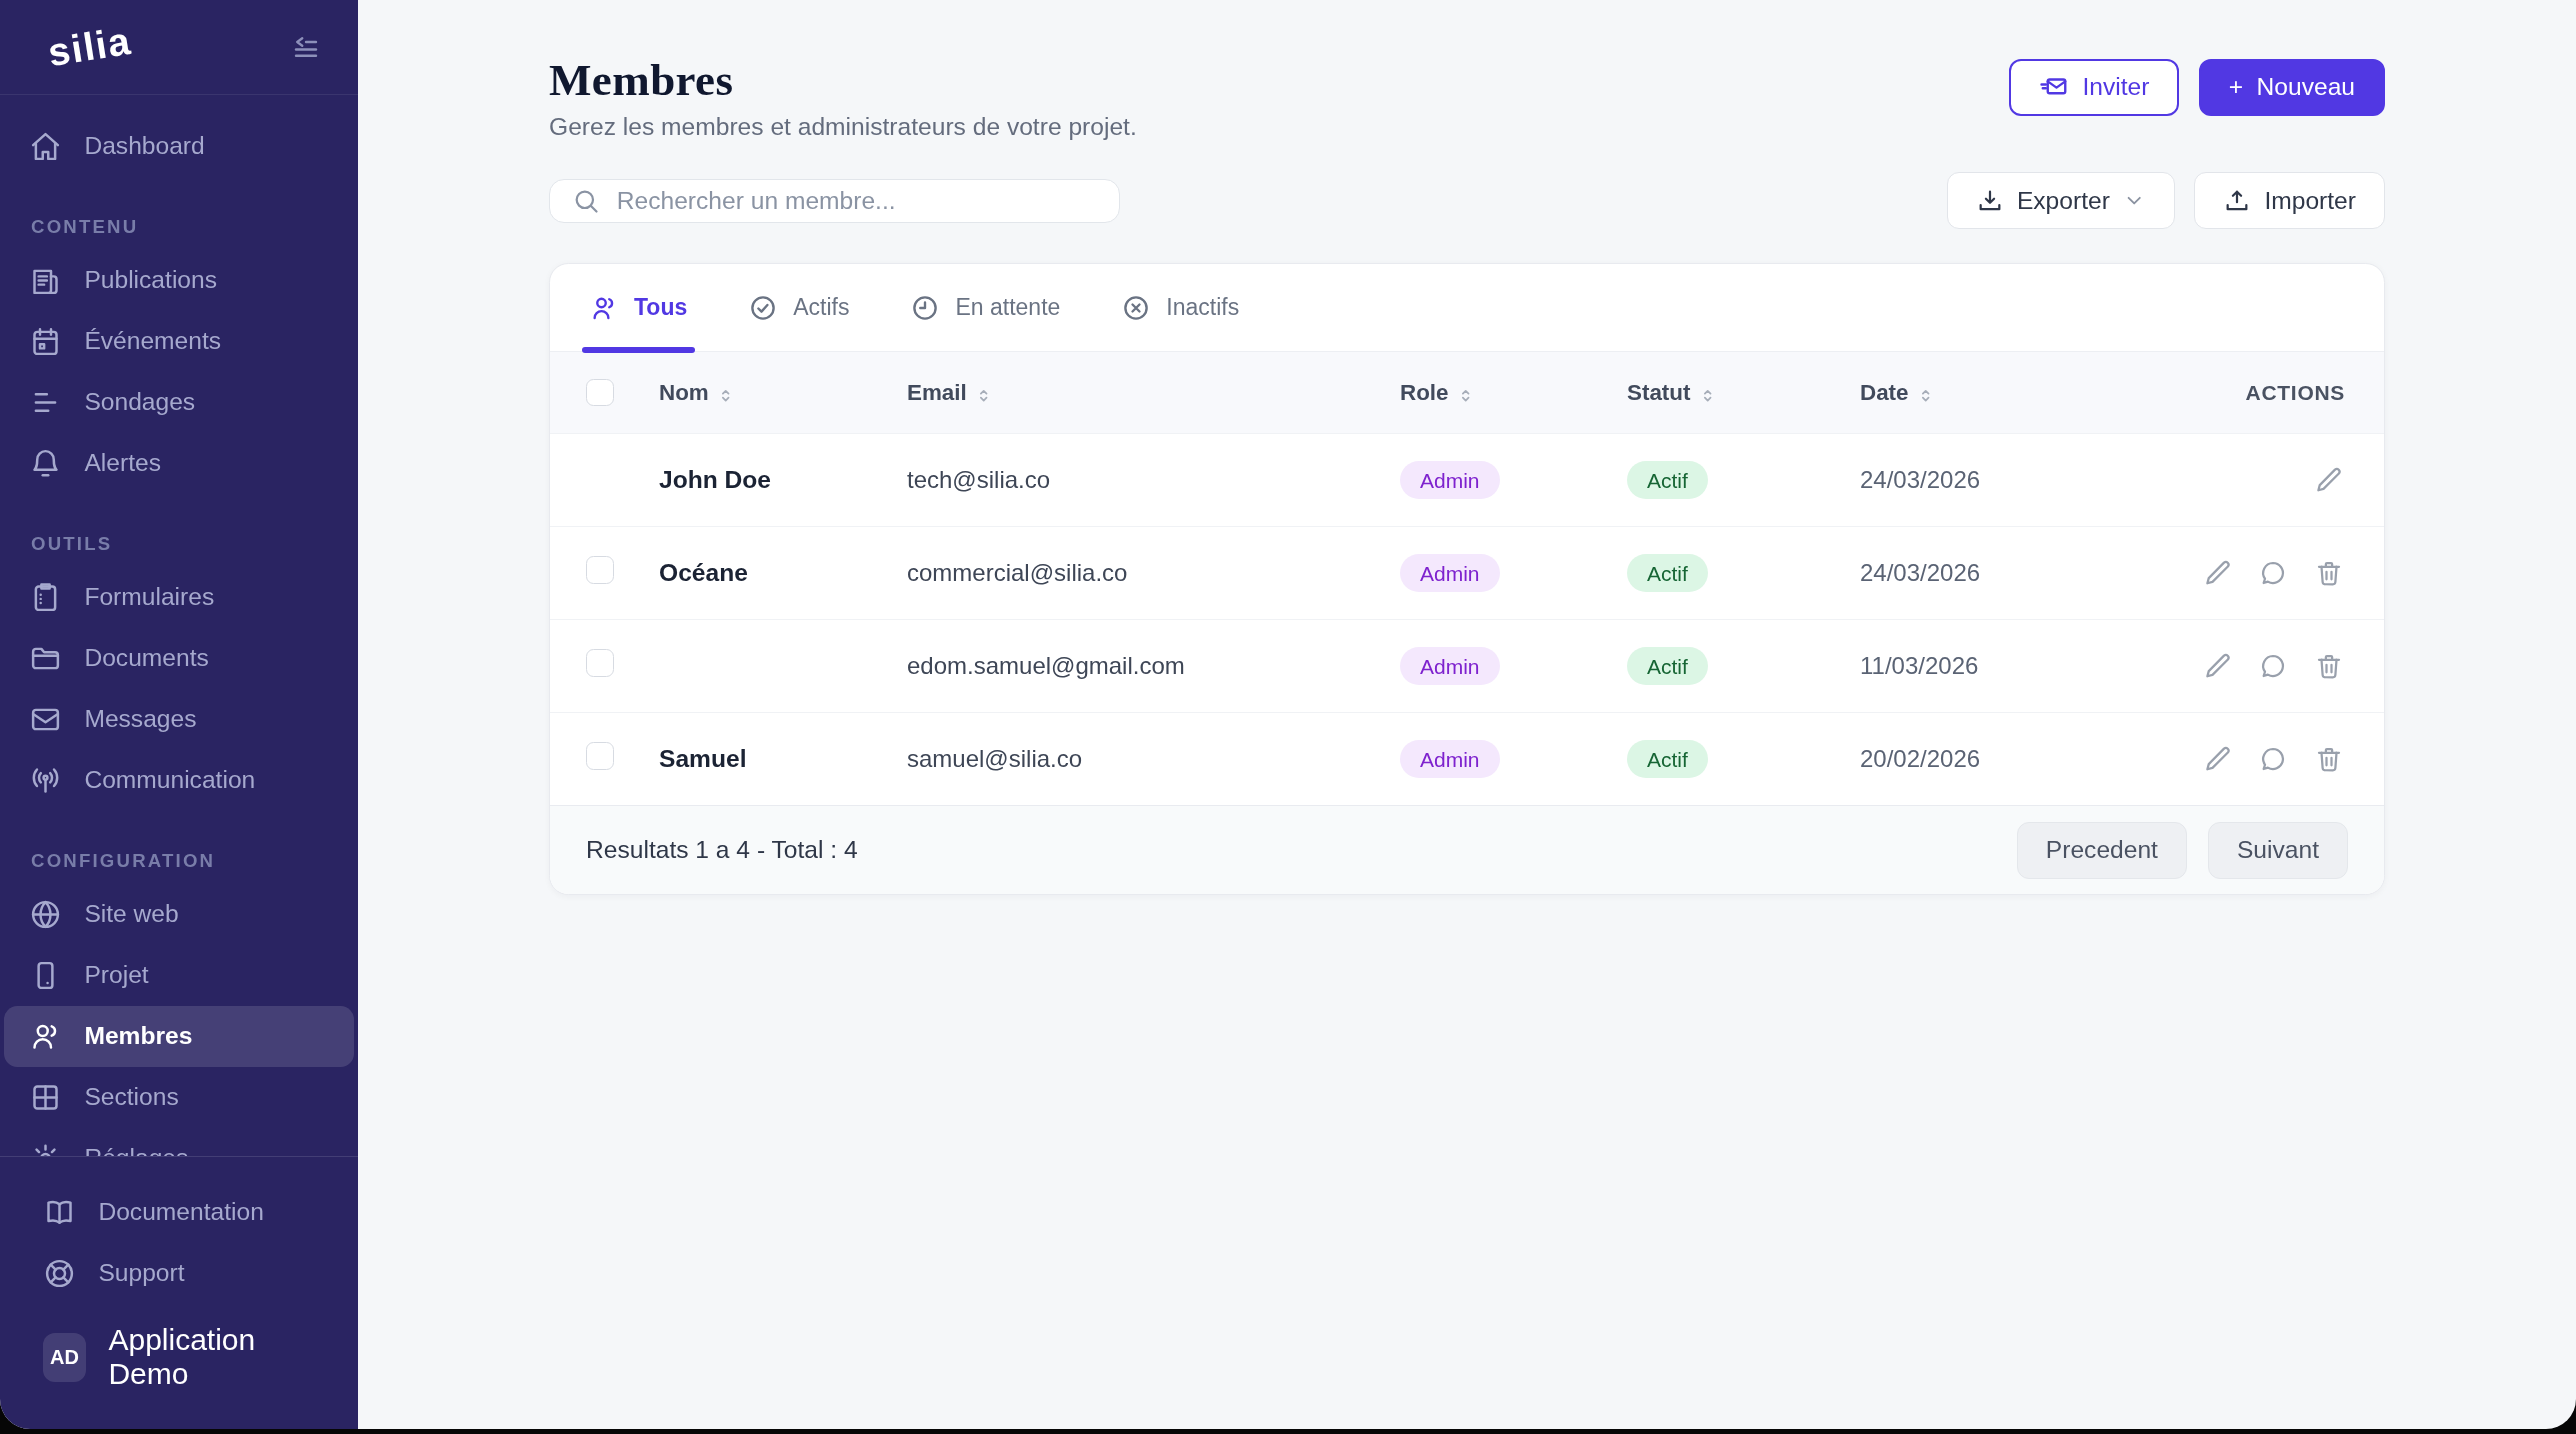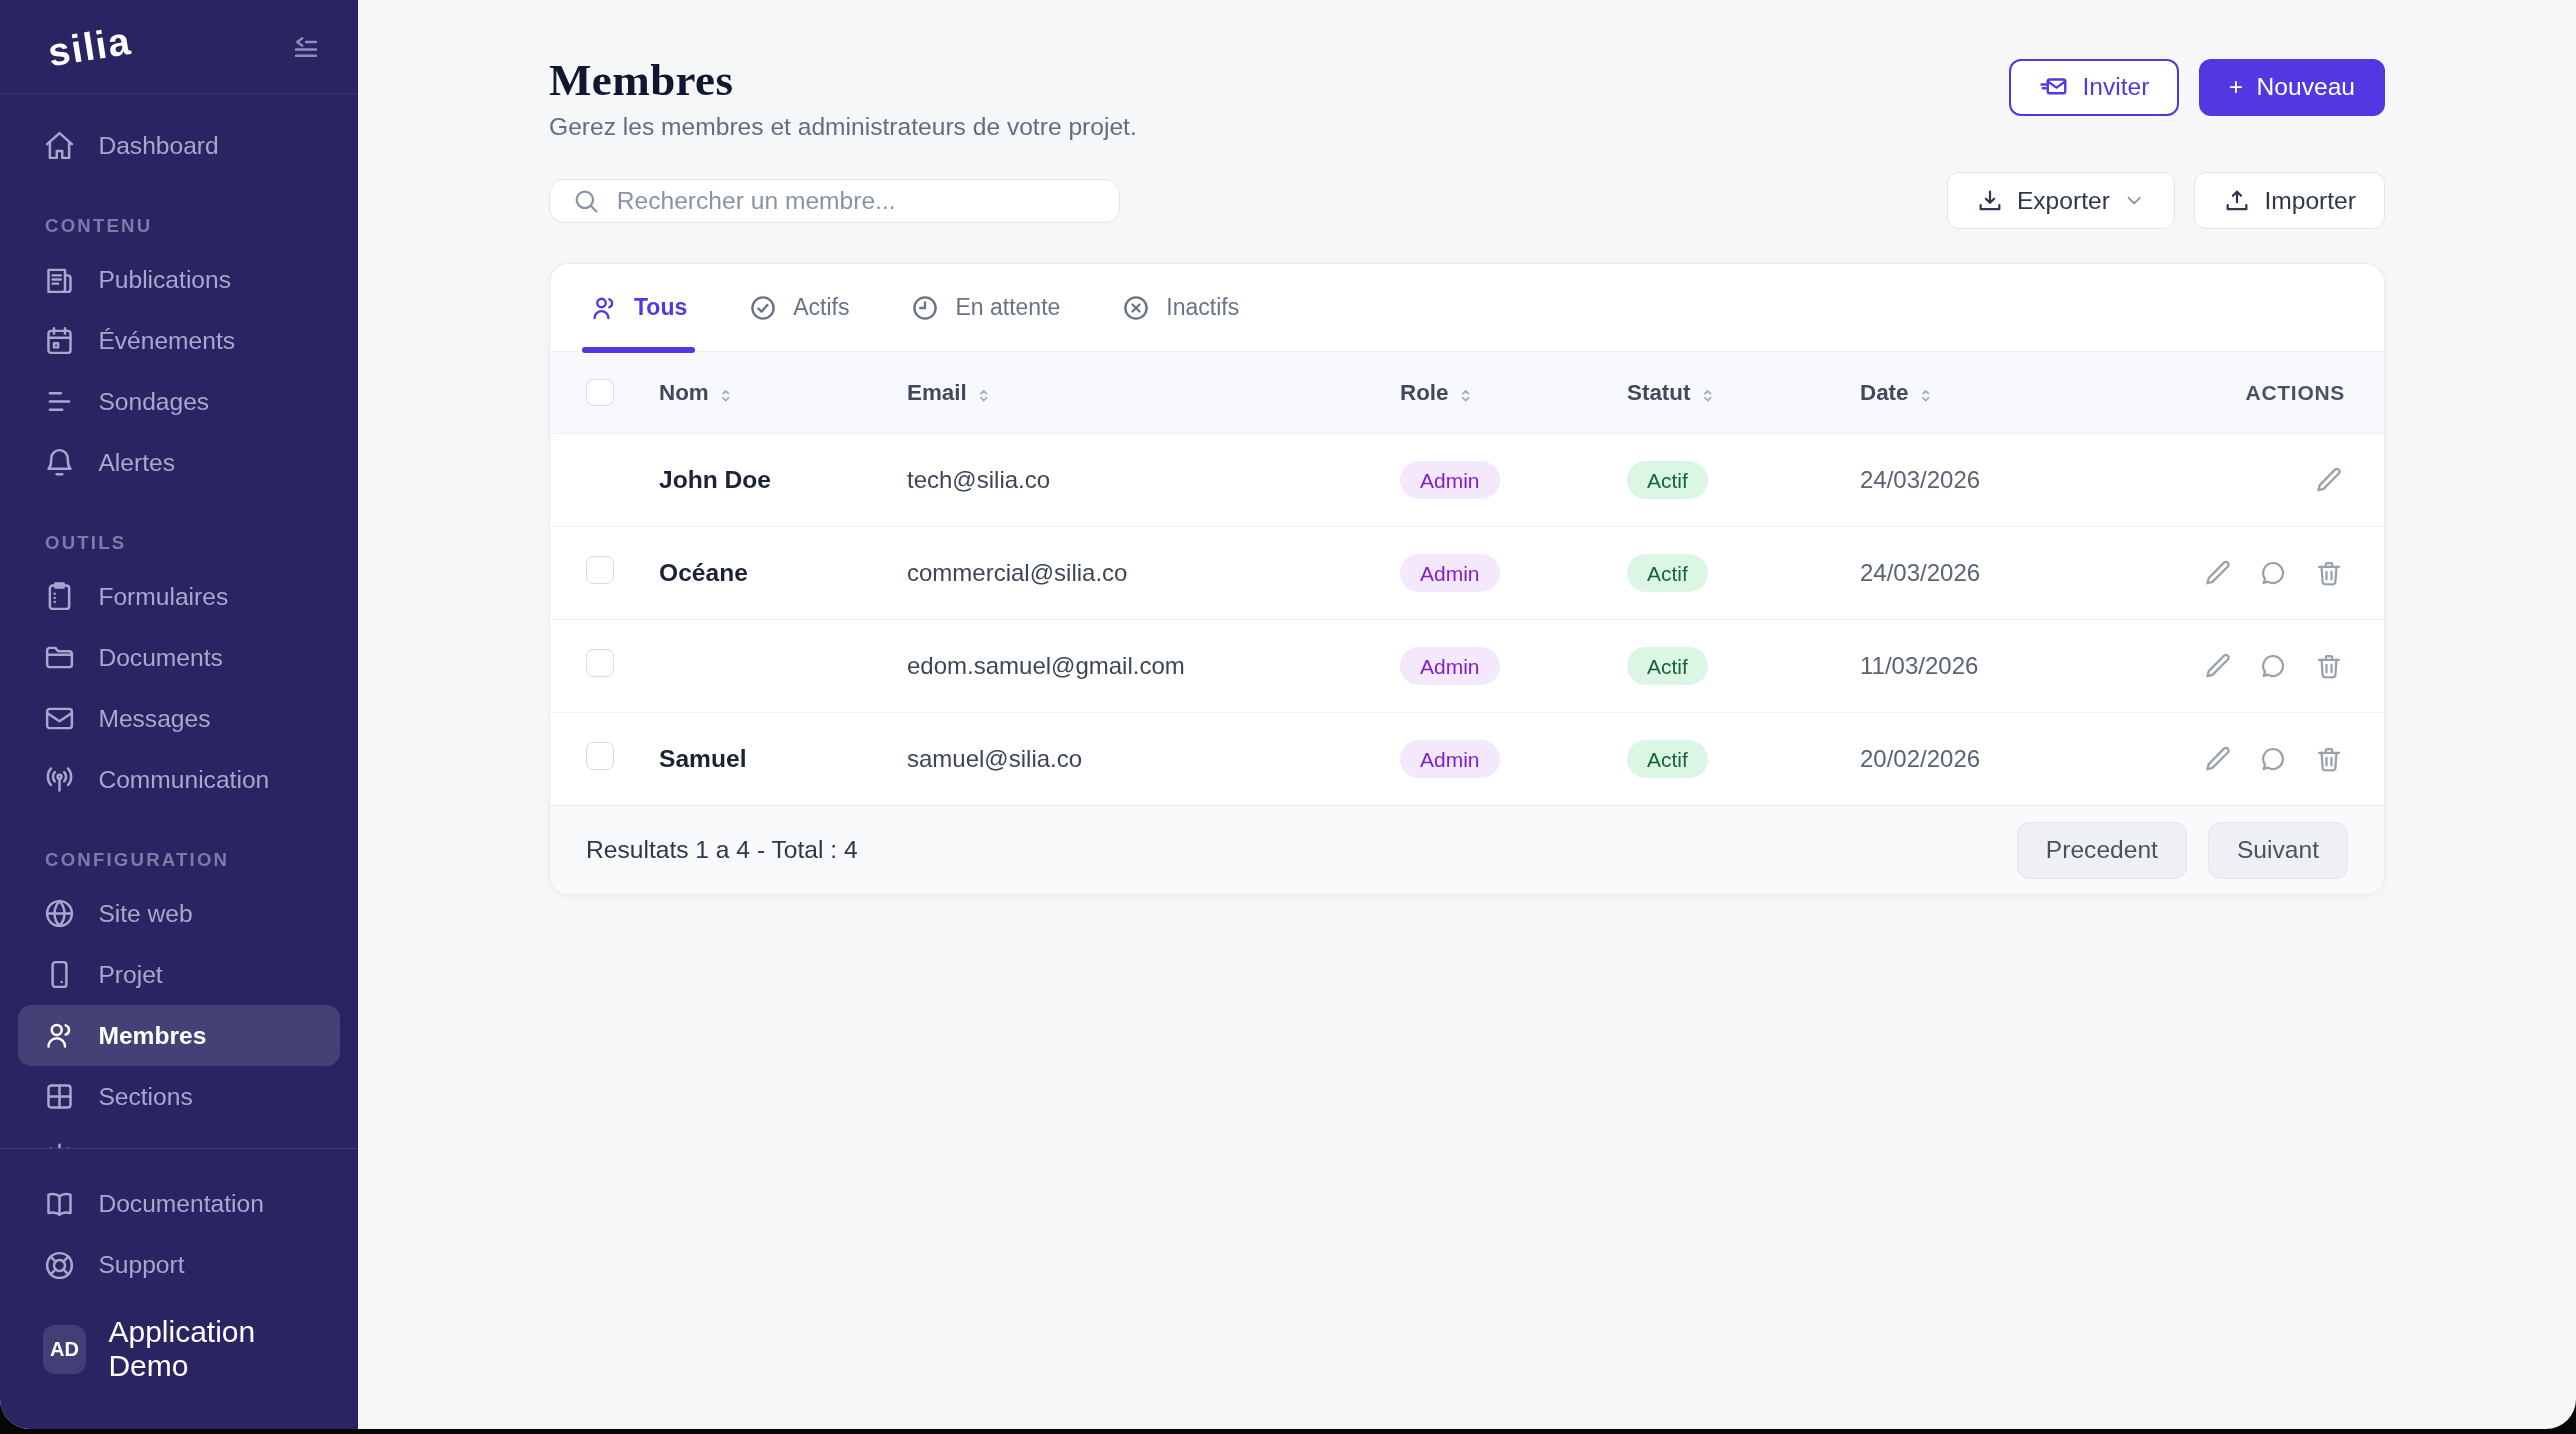--- a/index.html
+++ b/index.html
@@ -15,26 +15,26 @@
   *{box-sizing:border-box;margin:0;padding:0}
   html,body{width:2576px;height:1434px}
   body{background:#060606;font-family:"Liberation Sans",sans-serif;-webkit-font-smoothing:antialiased}
   .app{width:2576px;height:1429px;display:flex;background:var(--page-bg);border-radius:0 0 30px 30px;overflow:hidden}
 
   
   .sidebar{width:358px;min-width:358px;background:var(--sidebar-bg);color:#a6a9ce;display:flex;flex-direction:column}
   .sb-header{height:98px;display:flex;align-items:center;justify-content:space-between;padding:0 33px 0 48px;border-bottom:0.7px solid rgba(255,255,255,.08)}
   .logo{color:#fff;font-size:39px;font-weight:800;letter-spacing:1.5px;transform:rotate(-9deg);display:inline-block}
   .collapse-btn{width:39px;height:39px;display:flex;align-items:center;justify-content:center;color:#8d90ba;cursor:pointer}
-  .nav{flex:1 1 auto;padding:21px 18px 0;overflow:hidden}
+  .nav{flex:1 1 auto;padding:21px 4px 0;overflow:hidden}
   .nav-item{display:flex;align-items:center;gap:22.4px;height:61px;padding:0 25px;border-radius:13.4px;font-size:24.6px;color:#a6a9ce;cursor:pointer}
   .nav-item.active{background:rgba(255,255,255,.13);color:#fff;font-weight:700}
   .nav-item .ic{flex:0 0 auto}
   .section-label{font-size:18.6px;font-weight:700;letter-spacing:2.2px;color:#797da9;margin:39px 0 12px 27px}
-  .sb-footer{padding:25px 18px 16px;border-top:0.7px solid rgba(255,255,255,.12)}
+  .sb-footer{padding:25px 18px 8px;border-top:0.7px solid rgba(255,255,255,.12)}
   .user-row{display:flex;align-items:center;gap:22.4px;padding:19.4px 25px 30px}
   .avatar{width:49px;height:49px;border-radius:12px;background:rgba(255,255,255,.12);color:#fff;font-size:20px;font-weight:700;display:flex;align-items:center;justify-content:center}
   .user-name{color:#fff;font-size:30px;font-weight:400}
 
   
   .main{flex:1 1 auto;padding:54px 191px 0;overflow:hidden}
   .page-header{display:flex;justify-content:space-between;align-items:flex-start}
   .page-title{font-family:"Liberation Serif","DejaVu Serif",serif;font-size:45px;font-weight:700;color:#10182f;letter-spacing:0.4px}
   .page-subtitle{margin-top:7px;font-size:24.6px;color:#646c7d}
   .hdr-buttons{display:flex;gap:19.4px;margin-top:4.5px}

